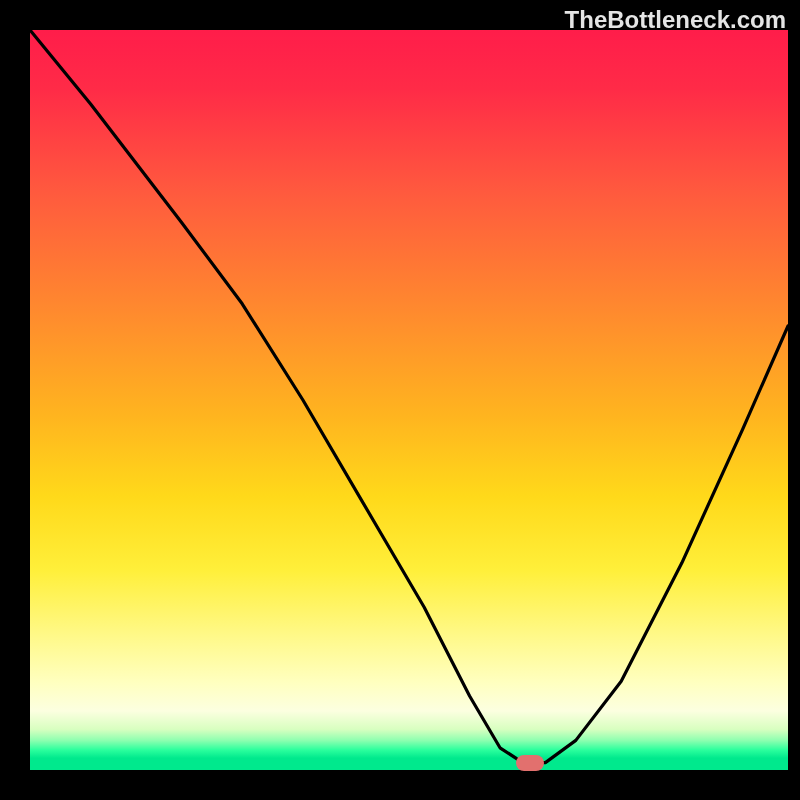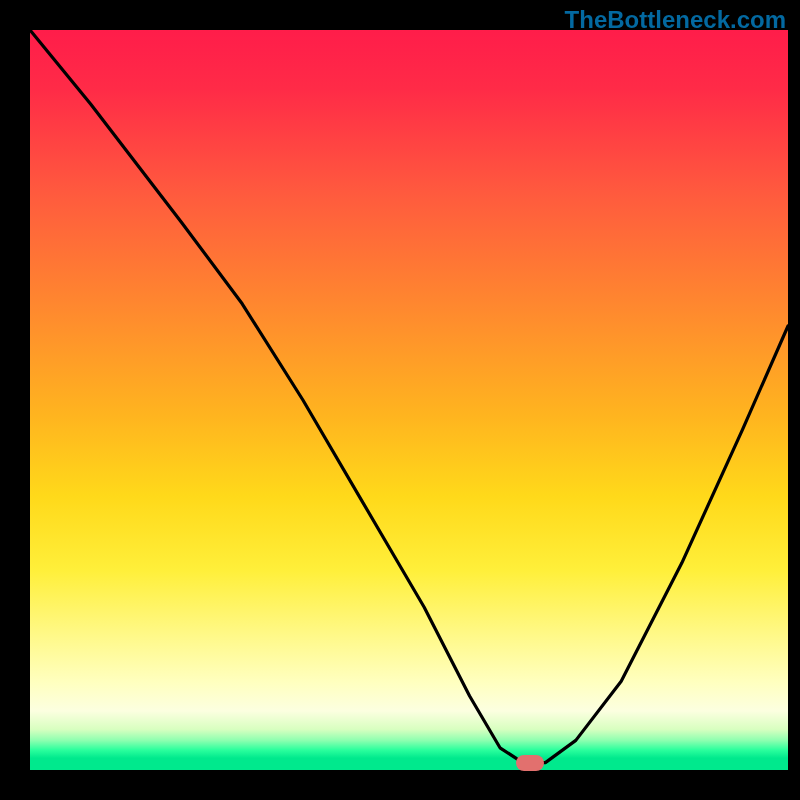--- a/index.html
+++ b/index.html
@@ -13,21 +13,21 @@
   }
   .chart-wrap {
     position: relative;
     width: 800px;
     height: 800px;
   }
   .watermark {
     position: absolute;
     top: 6px;
     right: 14px;
-    color: #0369a1;
+    color: #e5e5e5;
     font-size: 24px;
     font-weight: 600;
     z-index: 5;
     pointer-events: none;
   }
   
   .plot-area {
     position: absolute;
     left: 30px;   
     right: 12px;  

